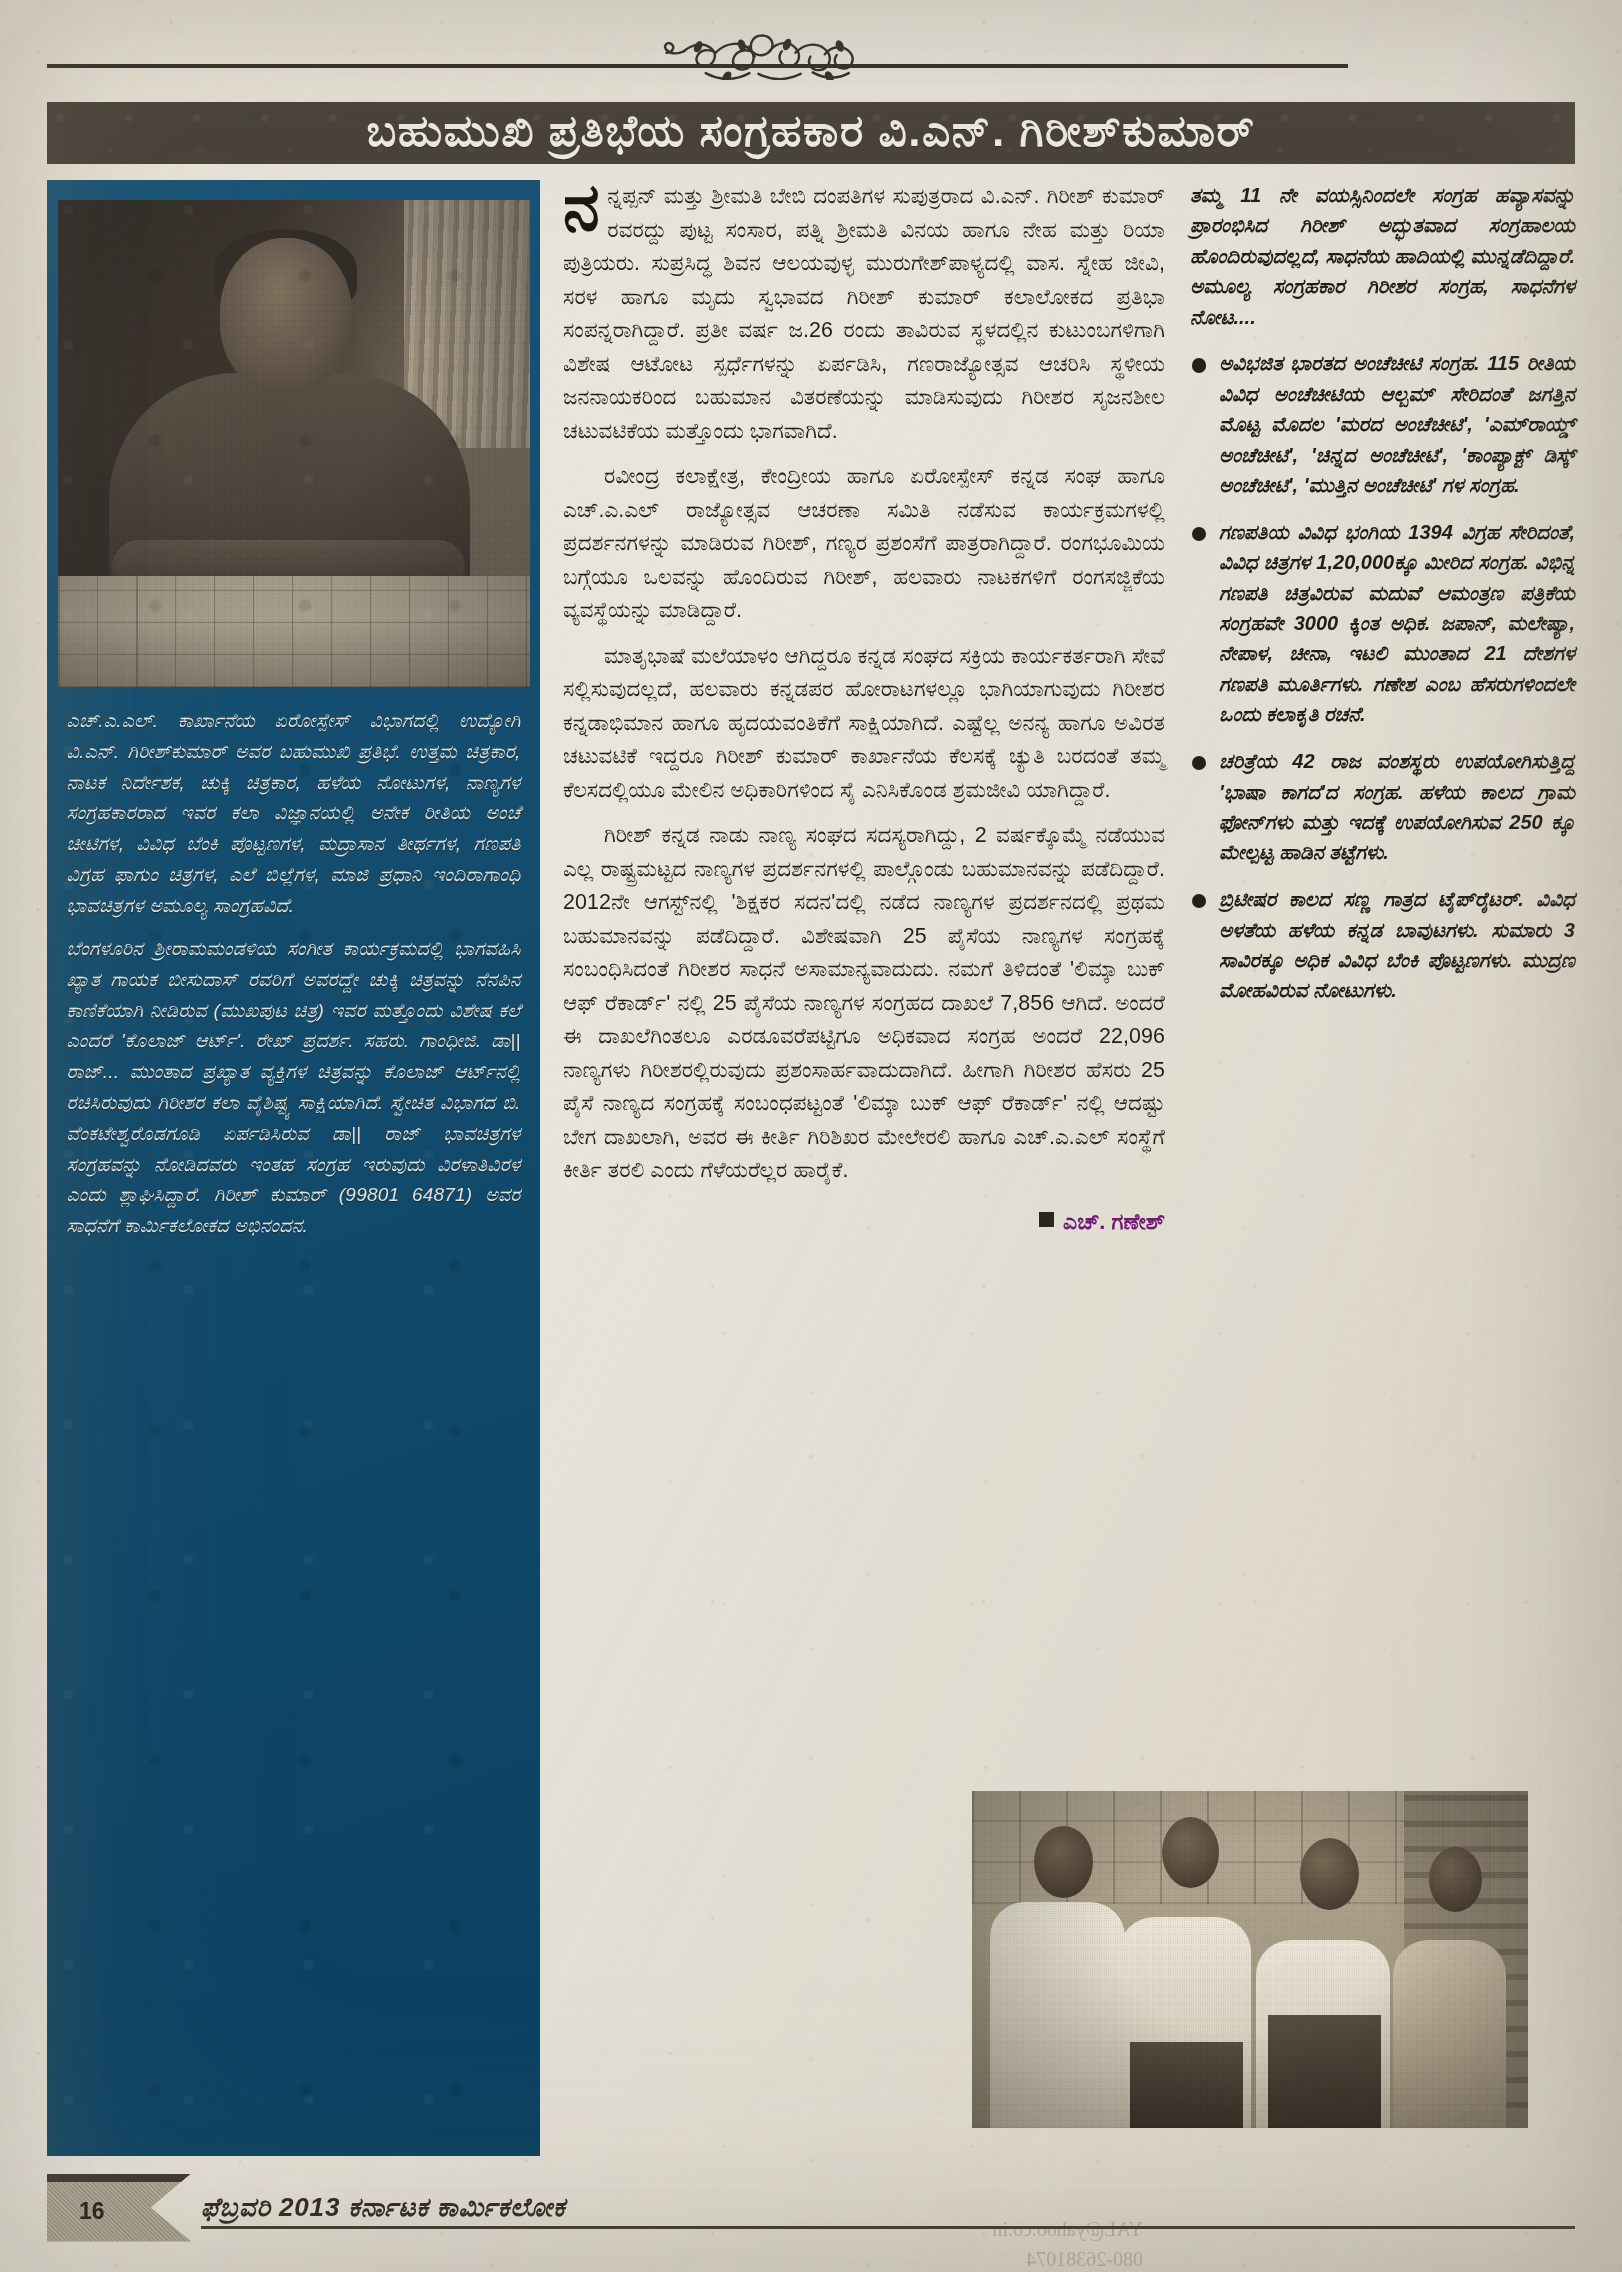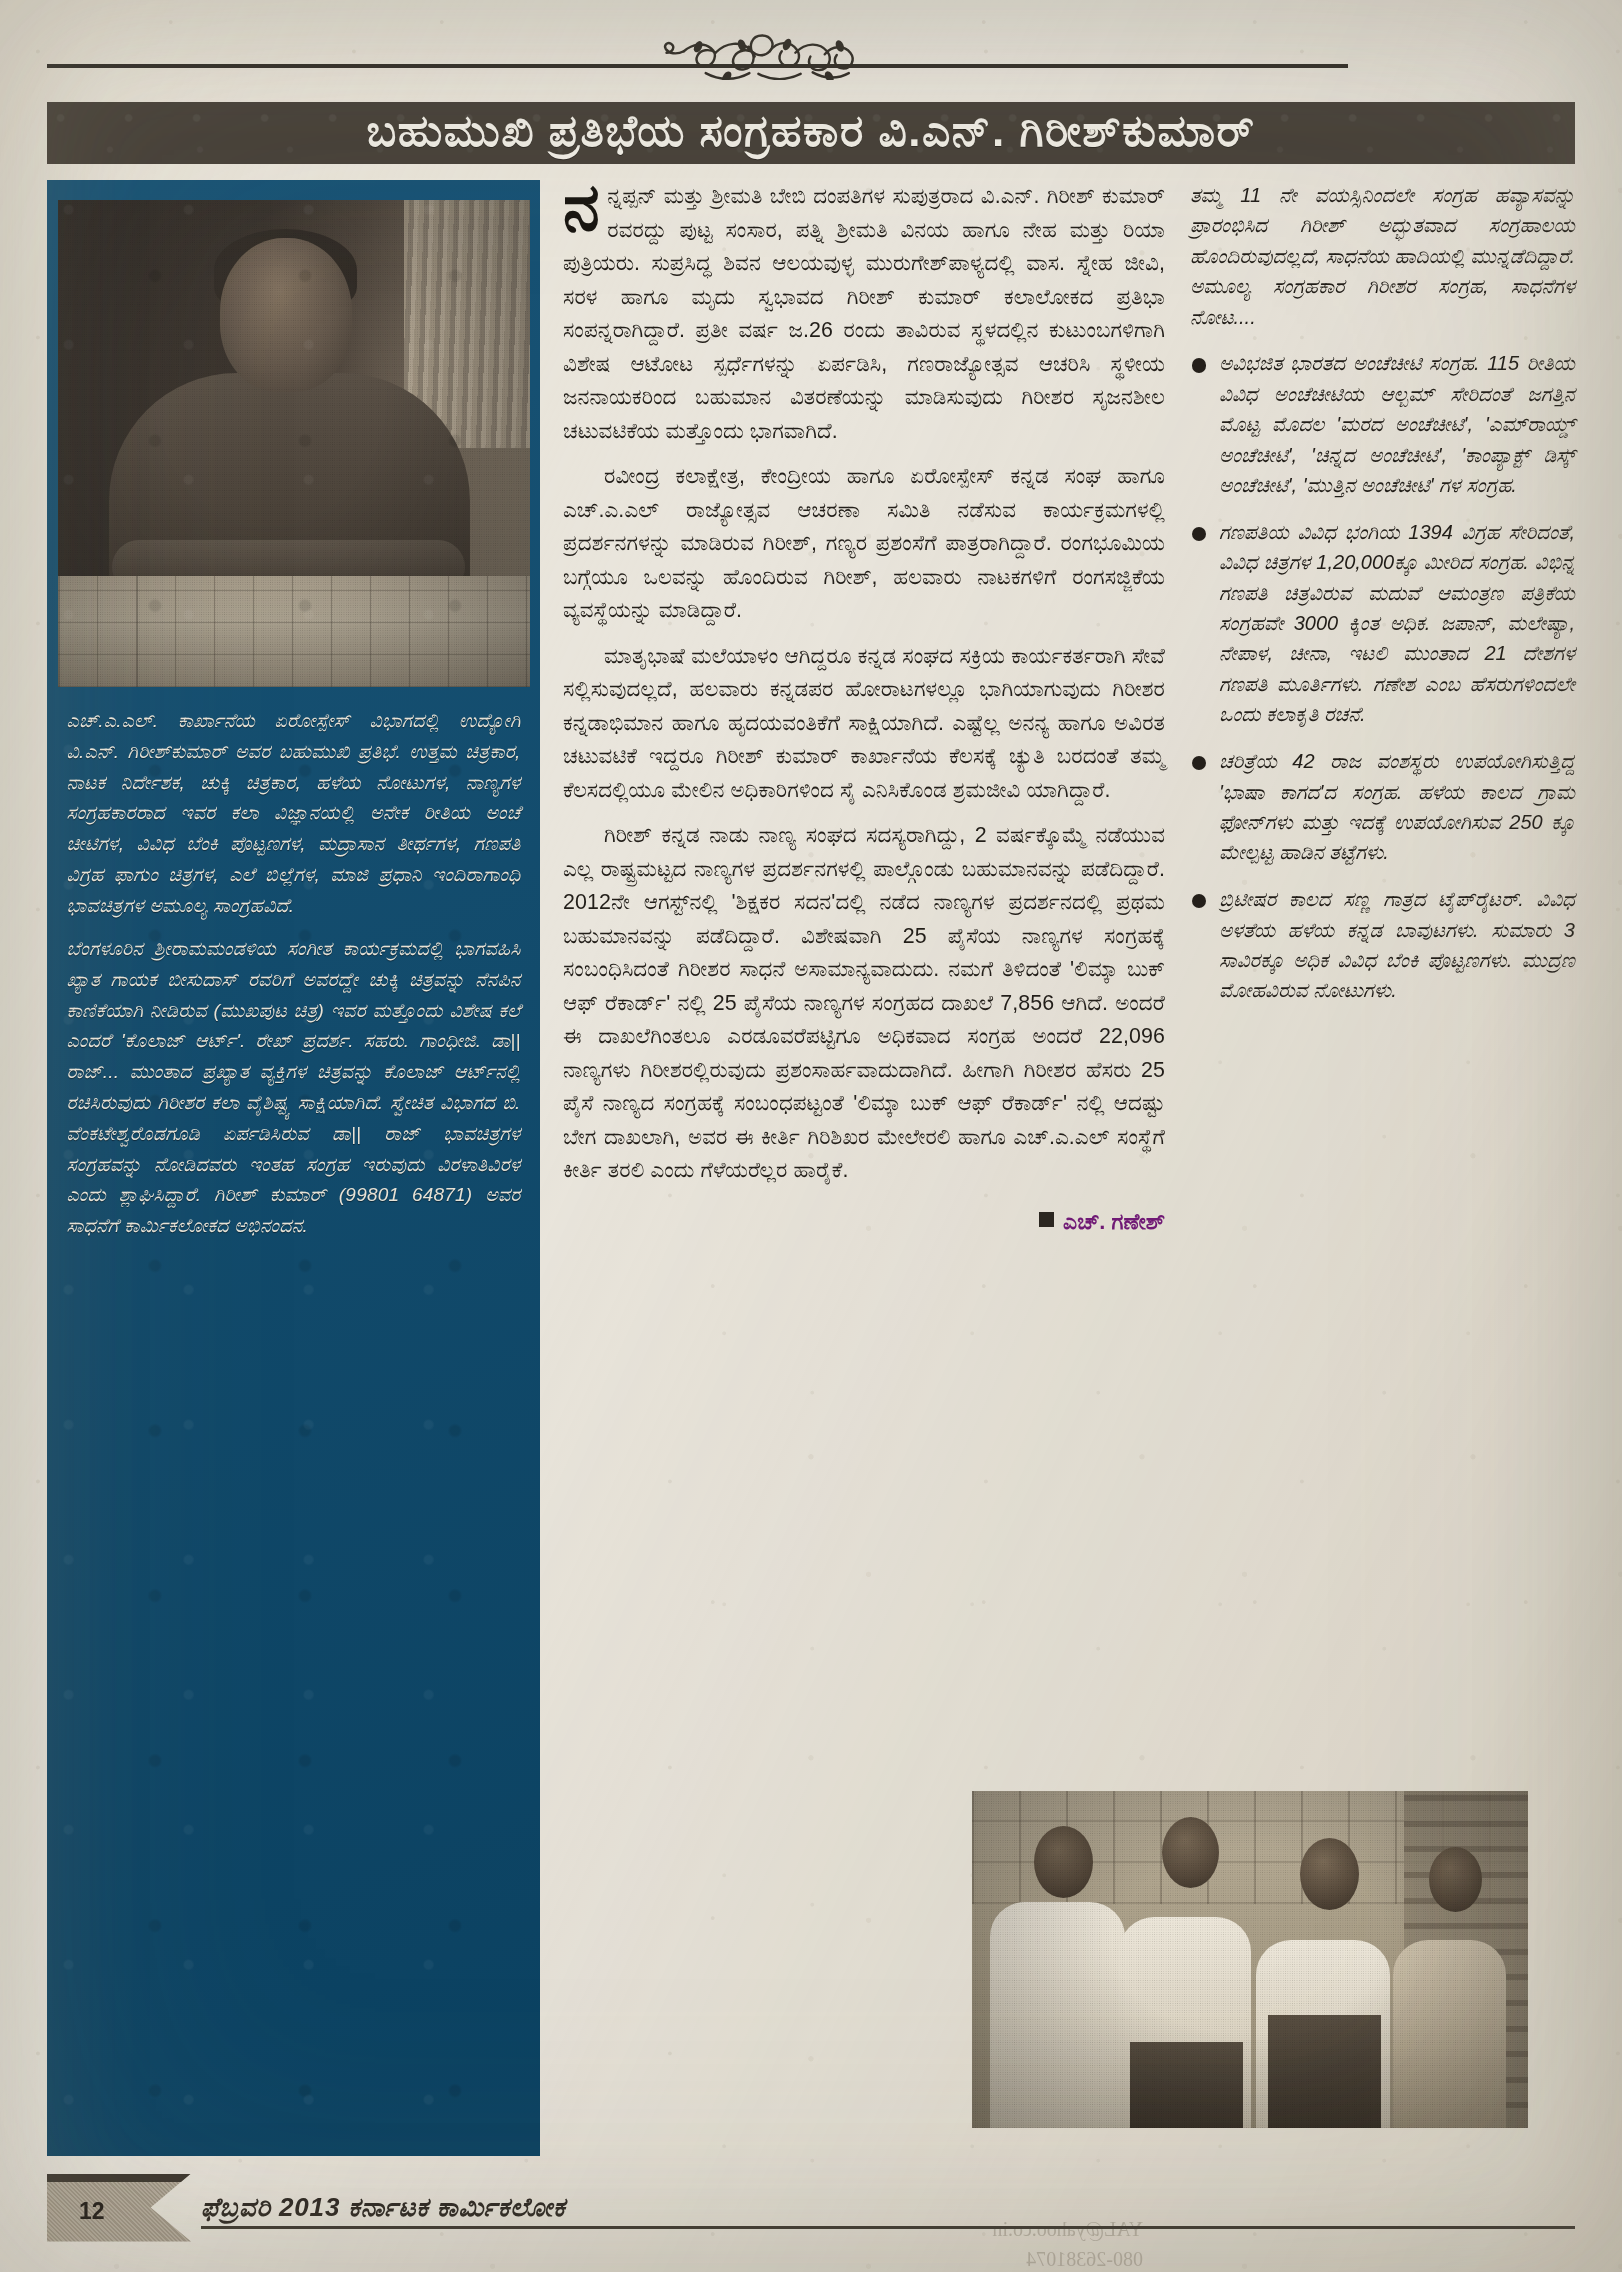--- a/index.html
+++ b/index.html
@@ -274,21 +274,21 @@
     left: 1143px;
     top: 0;
     width: 385px;
     height: 1976px;
   }
   .right-body {
     font-size: 20px;
     line-height: 1.52;
     color: #211d18;
     font-style: italic;
-    font-weight: 400;
+    font-weight: 700;
     text-align: justify;
   }
   .right-body p.lead { margin: 0 0 16.5px 0; }
   .bullet {
     position: relative;
     margin: 0 0 16.5px 0;
     padding-left: 29px;
   }
   .bullet::before {
     content: "";
@@ -517,20 +517,20 @@
 
     <div class="gp-person" style="left:421px;width:113px;height:188px;background:linear-gradient(180deg,#cfc3ad 0%,#b9ac94 60%,#a79a82 100%);"></div>
     <div class="gp-head" style="left:457px;top:56px;width:53px;height:65px;"></div>
 
     <div class="gp-shade"></div>
     <div class="gp-halftone"></div>
   </div>
 
   <div class="footer">
     <div class="page-tag"></div>
-    <div class="page-num">12</div>
+    <div class="page-num">16</div>
     <div class="footer-text">ಫೆಬ್ರವರಿ 2013 ಕರ್ನಾಟಕ ಕಾರ್ಮಿಕಲೋಕ</div>
     <div class="footer-rule"></div>
   </div>
 
   <div class="vignette"></div>
 </div>
 
 
 </body></html>

